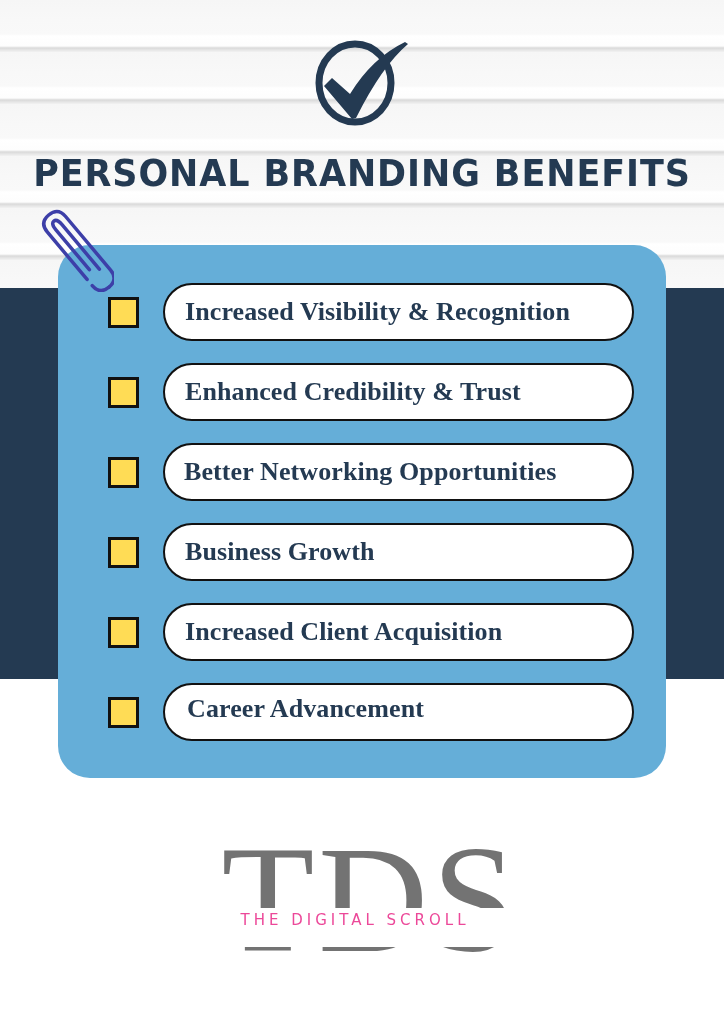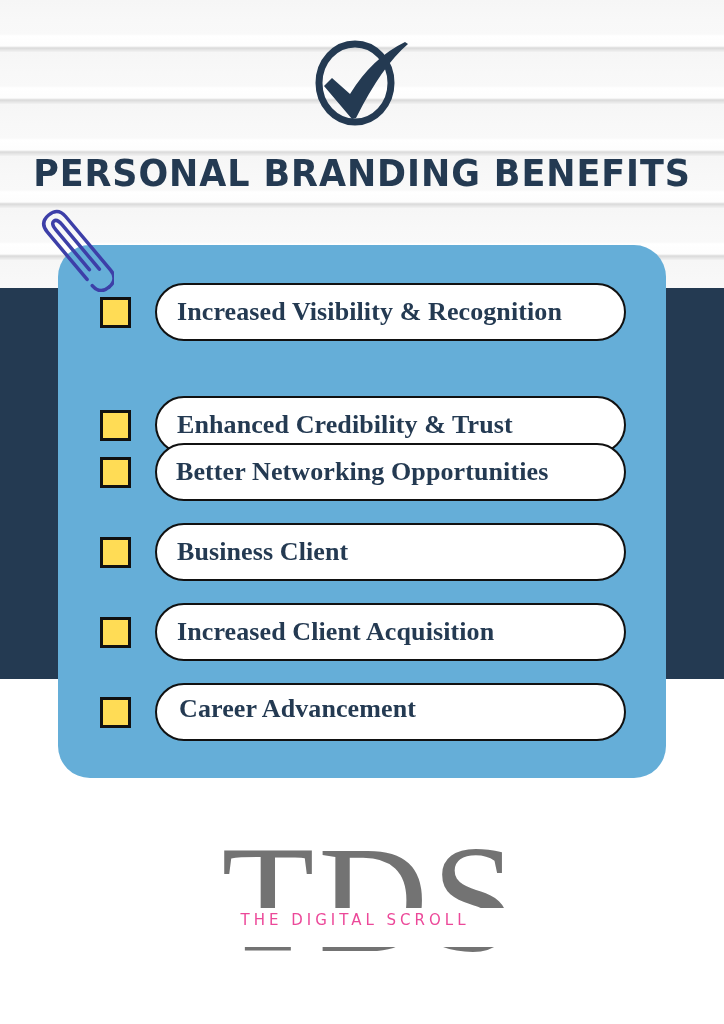--- a/index.html
+++ b/index.html
@@ -38,21 +38,21 @@
       line-height: 50px;
     }
     .card {
       position: absolute; left: 58px; top: 245px; width: 608px; height: 533px;
       background: #65aed8; border-radius: 32px;
     }
     .paperclip {
       position: absolute; left: 30px; top: 206px; width: 84px; height: 86px;
       z-index: 3;
     }
-    .row { position: absolute; left: 0; width: 694px; height: 58px; }
+    .row { position: absolute; left: 8px; width: 694px; height: 58px; }
     .checkbox {
       position: absolute; left: 100px; top: 14px; width: 25px; height: 25px;
       background: #ffdc55; border: 3px solid #111111;
     }
     .pill {
       position: absolute; left: 155px; top: 0; width: 467px; height: 54px;
       background: #ffffff; border: 2.5px solid #111111; border-radius: 29px;
       display: flex; align-items: center;
     }
     .pill-label {
@@ -102,38 +102,38 @@
   </g>
 </svg>
 
 <div class="row" style="top:283px;">
   <div class="checkbox"></div>
   <div class="pill">
     <span class="pill-label">Increased Visibility &amp; Recognition</span>
   </div>
 </div>
 
-<div class="row" style="top:363px;margin-top:33px;">
+<div class="row" style="top:363px;">
   <div class="checkbox"></div>
   <div class="pill">
     <span class="pill-label">Enhanced Credibility &amp; Trust</span>
   </div>
 </div>
 
 <div class="row" style="top:443px;">
   <div class="checkbox"></div>
   <div class="pill">
     <span class="pill-label" style="margin-left:19px;text-align:center;">Better Networking Opportunities</span>
   </div>
 </div>
 
 <div class="row" style="top:523px;">
   <div class="checkbox"></div>
   <div class="pill">
-    <span class="pill-label">Business Client</span>
+    <span class="pill-label">Business Growth</span>
   </div>
 </div>
 
 <div class="row" style="top:603px;text-align:right;">
   <div class="checkbox"></div>
   <div class="pill">
     <span class="pill-label">Increased Client Acquisition</span>
   </div>
 </div>
 

